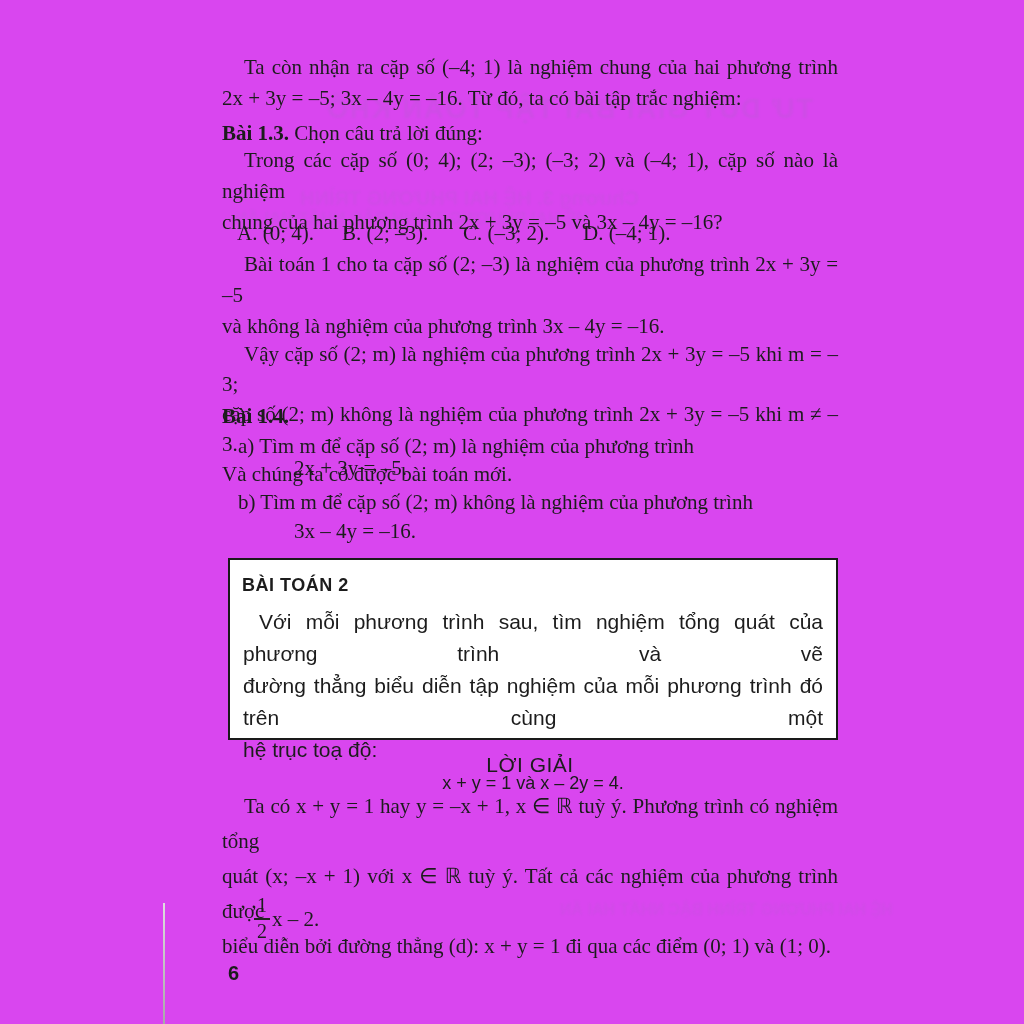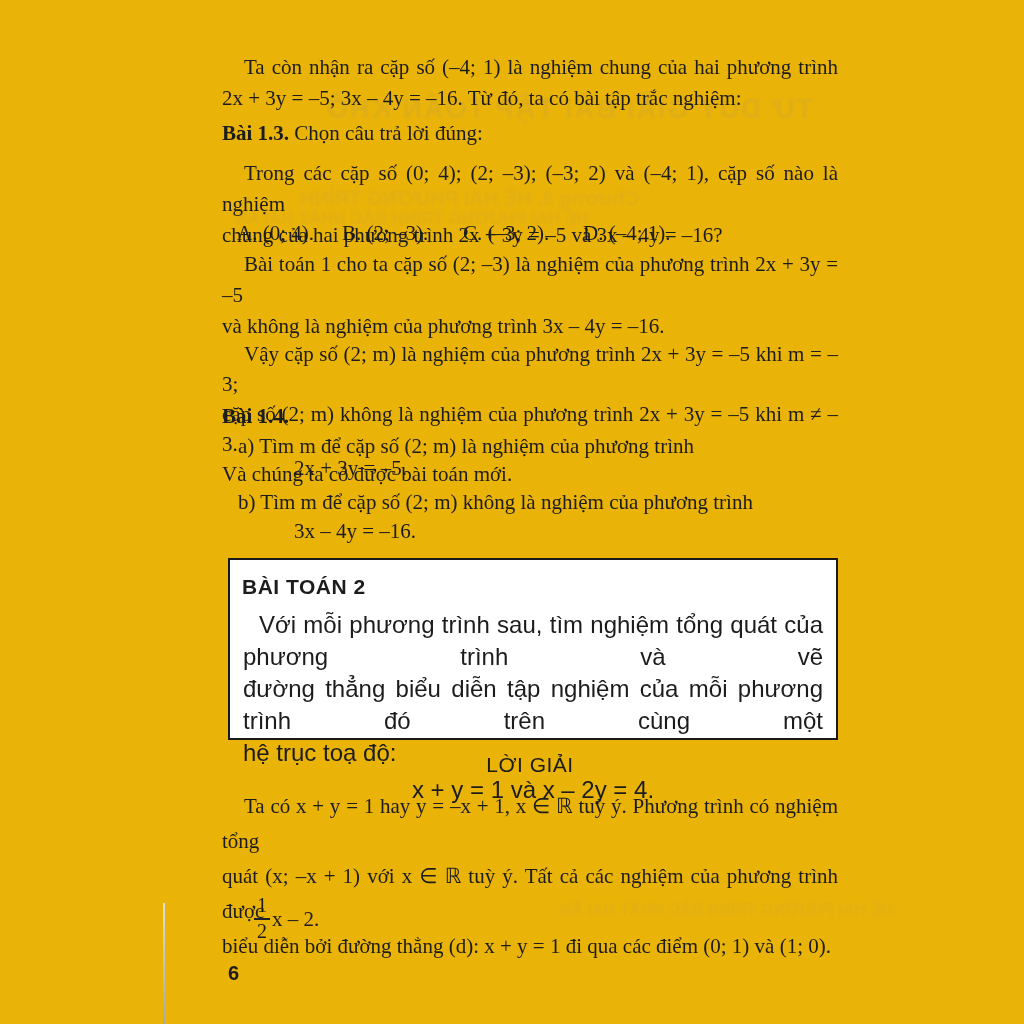--- a/index.html
+++ b/index.html
@@ -1,34 +1,34 @@
 <!DOCTYPE html>
 <html><head>
 <meta charset="utf-8">
 <style>
   html,body{margin:0;padding:0;background:#ffffff;}
-  .sheet{position:relative;width:1024px;height:1024px;background:#eab308;overflow:hidden;
+  .sheet{position:relative;width:1024px;height:1024px;background:#d946ef;overflow:hidden;
          font-family:"Liberation Serif",serif;color:#1c1c1c;}
   .col{position:absolute;left:222px;width:616px;font-size:21px;}
   .jline{text-align:justify;text-align-last:justify;}
   .indent{text-indent:22px;}
   .lh31{line-height:31px;}
   .lh30{line-height:30px;margin-top:28px;}
   .lh35{line-height:35px;}
   .bold{font-weight:bold;}
   
   .optrow{position:absolute;height:30px;text-align:center;}
   .opt{position:absolute;white-space:nowrap;}
   
   .pbox{position:absolute;left:228px;top:558px;width:606px;height:178px;
         border:2.5px solid #1a1a1a;background:#ffffff;
         font-family:"Liberation Sans",sans-serif;}
-  .pbox-title{margin:15px 0 0 12px;font-size:21px;font-weight:bold;letter-spacing:.5px;}
-  .pbox-body{margin:10px 13px 0 13px;font-size:24px;line-height:32px;}
-  .pbox-eq{text-align:center;margin-top:7px;font-size:24px;}
+  .pbox-title{margin:15px 0 0 12px;font-size:18px;font-weight:bold;letter-spacing:.5px;}
+  .pbox-body{margin:10px 13px 0 13px;font-size:21px;line-height:32px;}
+  .pbox-eq{text-align:center;margin-top:7px;font-size:18px;}
   .solhead{position:absolute;left:222px;top:753px;width:616px;text-align:center;
            font-family:"Liberation Sans",sans-serif;font-weight:normal;font-size:21px;letter-spacing:.5px;}
   
   .fracline{position:absolute;left:222px;top:894px;width:616px;height:50px;
             display:flex;align-items:center;font-size:21px;padding-left:30px;box-sizing:border-box;}
   .frac{display:inline-block;text-align:center;vertical-align:middle;
         font-size:20px;line-height:1.08;margin:0 2px;}
   .frac .num{display:block;border-bottom:2px solid #222;padding:0 3px 1px;}
   .frac .den{display:block;padding-top:1px;}
   .pgnum{position:absolute;left:228px;top:962px;font-family:"Liberation Sans",sans-serif;
@@ -56,21 +56,21 @@
 
   <div class="col lh31" style="top:52px">
     <div class="jline indent">Ta còn nhận ra cặp số (–4; 1) là nghiệm chung của hai phương trình</div>
     <div>2x + 3y = –5; 3x – 4y = –16. Từ đó, ta có bài tập trắc nghiệm:</div>
   </div>
 
   <div class="col" style="top:121px">
     <span class="bold">Bài 1.3.</span><span> Chọn câu trả lời đúng:</span>
   </div>
 
-  <div class="col lh31" style="top:158px">
+  <div class="col lh31" style="top:145px">
     <div class="jline indent">Trong các cặp số (0; 4); (2; –3); (–3; 2) và (–4; 1), cặp số nào là nghiệm</div>
     <div>chung của hai phương trình 2x + 3y = –5 và 3x – 4y = –16?</div>
   </div>
 
   <div class="col optrow" style="top:221px">
     <span class="opt" style="left:15px">A. (0; 4).</span>
     <span class="opt" style="left:120px">B. (2; –3).</span>
     <span class="opt" style="left:241px">C. (–3; 2).</span>
     <span class="opt" style="left:361px">D. (–4; 1).</span>
   </div>

